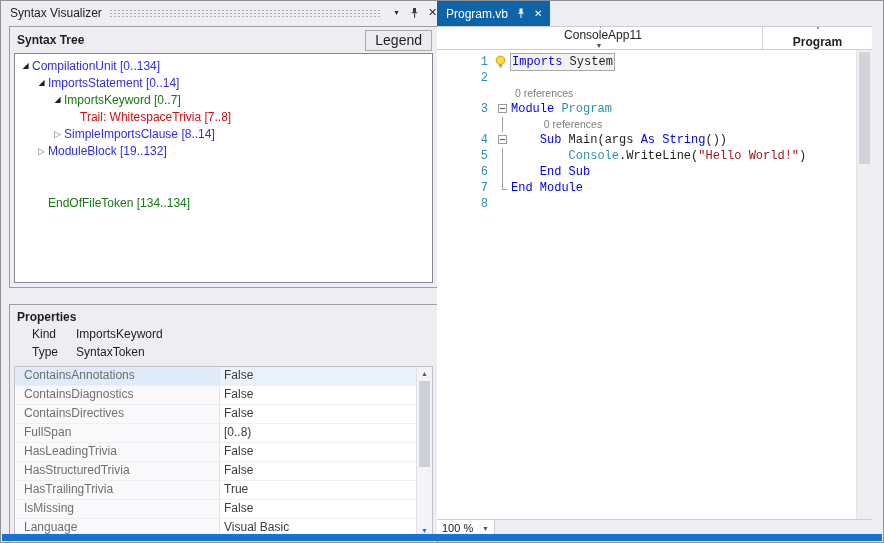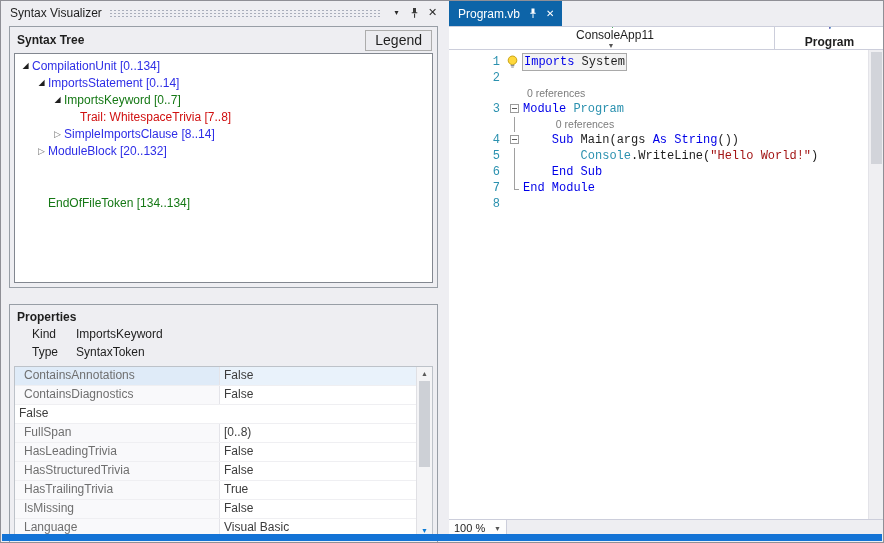--- a/index.html
+++ b/index.html
@@ -39,21 +39,21 @@
   .prop-val{padding-left:4px;color:#3C3C3C;}
   .prop-row.selected{background:#E9F2FB;}
   .prop-row.selected .prop-name{background:#DfEBF8;}
   .v-scroll{width:15px;flex:0 0 15px;background:#F4F4F6;border-left:1px solid #E0E0E4;position:relative;}
   .v-scroll .arrow{position:absolute;left:0;width:100%;text-align:center;font-size:7px;color:#5A5A5A;line-height:12px;}
   .v-scroll .up{top:1px;}
   .v-scroll .down{bottom:1px;color:#0C7BD6;}
   .v-scroll .thumb{position:absolute;top:14px;left:2px;right:2px;height:86px;background:#CDD0D6;}
 
   
-  .right-pane{position:absolute;left:448px;top:0;width:435px;height:535px;display:flex;flex-direction:column;}
+  .right-pane{position:absolute;left:436px;top:0;width:435px;height:535px;display:flex;flex-direction:column;}
   .tabbar{height:25px;display:flex;flex:0 0 25px;}
   .tab{display:inline-flex;align-items:center;background:#0D64A8;color:#FFFFFF;font-size:12px;padding:0 8px 0 9px;gap:8px;}
   .tab-pin{display:flex;align-items:center;}
   .tab-close{font-size:10px;color:#FFFFFF;}
   .navbar{height:22px;flex:0 0 22px;background:#FFFFFF;border-top:1px solid #CCCEDB;border-bottom:1px solid #CCCEDB;display:flex;align-items:stretch;box-sizing:content-box;}
   .combo{display:flex;align-items:center;font-size:12px;color:#1E1E1E;flex-direction:column;}
   .combo.project{width:316px;flex:0 0 316px;border-right:1px solid #CCCEDB;padding:0 4px 0 5px;}
   .combo.project .label{flex:1;margin-left:6px;}
   .combo .arrow{font-size:7px;color:#555555;margin-right:2px;}
   .combo.member{flex:1;padding:0 7px;gap:6px;font-weight:bold;}
@@ -125,21 +125,21 @@
             <div class="tree-row" style="padding-left: 52px;">
               <span class="expander none"></span>
               <span class="tree-label trivia">Trail: WhitespaceTrivia [7..8]</span>
             </div>
             <div class="tree-row" style="padding-left: 36px;">
               <span class="expander collapsed">▷</span>
               <span class="tree-label node">SimpleImportsClause [8..14]</span>
             </div>
             <div class="tree-row" style="padding-left: 20px;">
               <span class="expander collapsed">▷</span>
-              <span class="tree-label node">ModuleBlock [20..132]</span>
+              <span class="tree-label node">ModuleBlock [19..132]</span>
             </div>
             <div class="tree-row" style="padding-left: 20px; margin-top: 35px;">
               <span class="expander none"></span>
               <span class="tree-label token">EndOfFileToken [134..134]</span>
             </div>
           </div>
       </div>
 
       <div class="groupbox props-group">
         <div class="props-title">Properties</div>
@@ -155,20 +155,21 @@
           <div class="grid-rows" id="grid-rows">
               <div class="prop-row selected">
                 <div class="prop-name">ContainsAnnotations</div>
                 <div class="prop-val">False</div>
               </div>
               <div class="prop-row">
                 <div class="prop-name">ContainsDiagnostics</div>
                 <div class="prop-val">False</div>
               </div>
               <div class="prop-row">
+                <div class="prop-name">ContainsDirectives</div>
                 <div class="prop-val">False</div>
               </div>
               <div class="prop-row">
                 <div class="prop-name">FullSpan</div>
                 <div class="prop-val">[0..8)</div>
               </div>
               <div class="prop-row">
                 <div class="prop-name">HasLeadingTrivia</div>
                 <div class="prop-val">False</div>
               </div>

